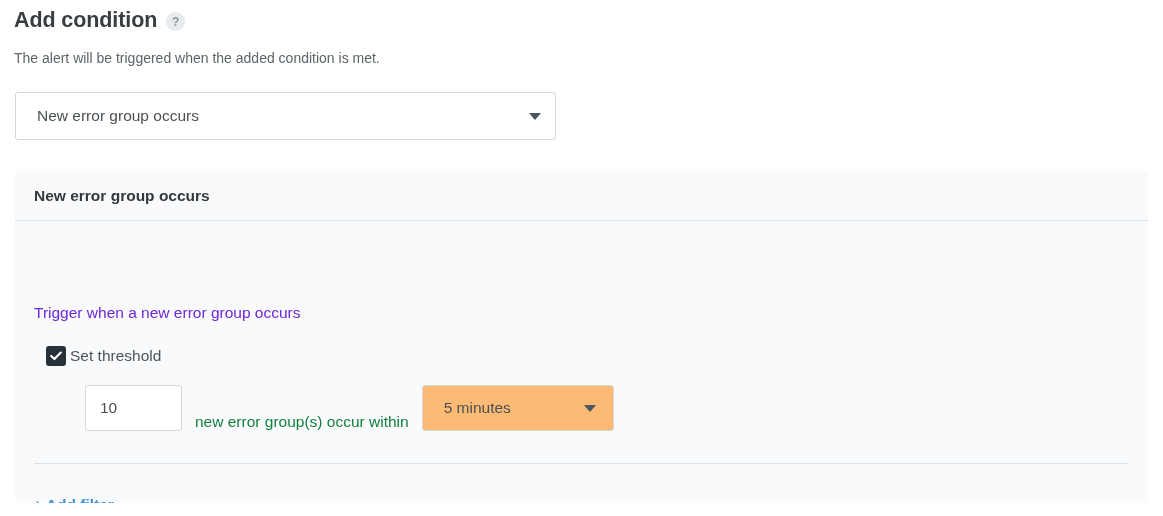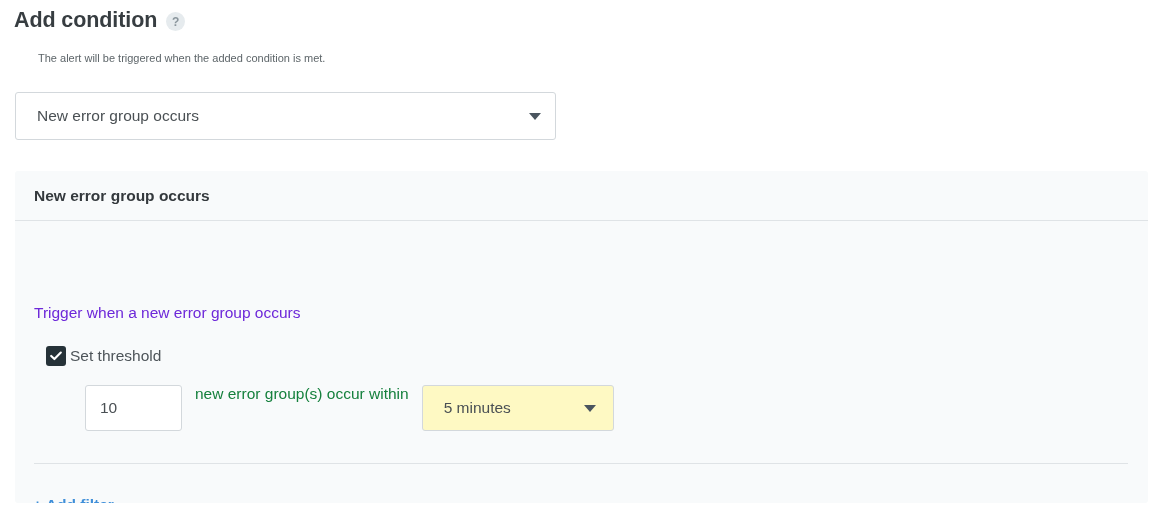--- a/index.html
+++ b/index.html
@@ -54,25 +54,24 @@
     justify-content: center;
     line-height: 1;
     cursor: pointer;
     margin-top: 3px;
   }
 
   .subtitle {
     position: absolute;
     left: 14px;
     top: 47px;
-    font-size: 11px;
+    font-size: 14px;
     color: #5d6569;
     line-height: 22px;
     white-space: nowrap;
-    margin-left: 24px;
   }
 
   
   .condition-select {
     position: absolute;
     left: 15px;
     top: 92px;
     width: 541px;
     height: 48px;
     box-sizing: border-box;
@@ -168,21 +167,21 @@
     color: #4d5459;
     white-space: nowrap;
   }
 
   
   .threshold-row {
     position: absolute;
     left: 70px;
     top: 164px;
     display: flex;
-    align-items: flex-start;
+    align-items: flex-end;
   }
   .num-input {
     width: 97px;
     height: 46px;
     box-sizing: border-box;
     background: #ffffff;
     border: 1px solid #d3d8dc;
     border-radius: 3px;
     font-family: "Liberation Sans", sans-serif;
     font-size: 15.5px;
@@ -194,21 +193,21 @@
     font-size: 15.5px;
     color: #15803d;
     white-space: nowrap;
     margin-left: 13px;
     margin-right: 13px;
   }
   .window-select {
     width: 192px;
     height: 46px;
     box-sizing: border-box;
-    background: #fef9c3;
+    background: #fdba74;
     border: 1px solid #d3d8dc;
     border-radius: 3px;
     display: flex;
     align-items: center;
     padding: 0 17px 0 21px;
     cursor: pointer;
   }
   .window-select .sel-value {
     flex: 1;
     font-size: 15.5px;

